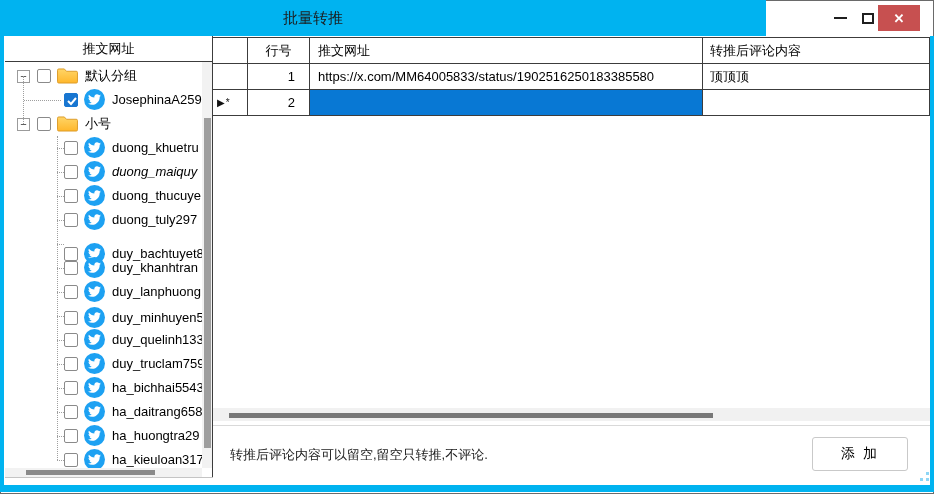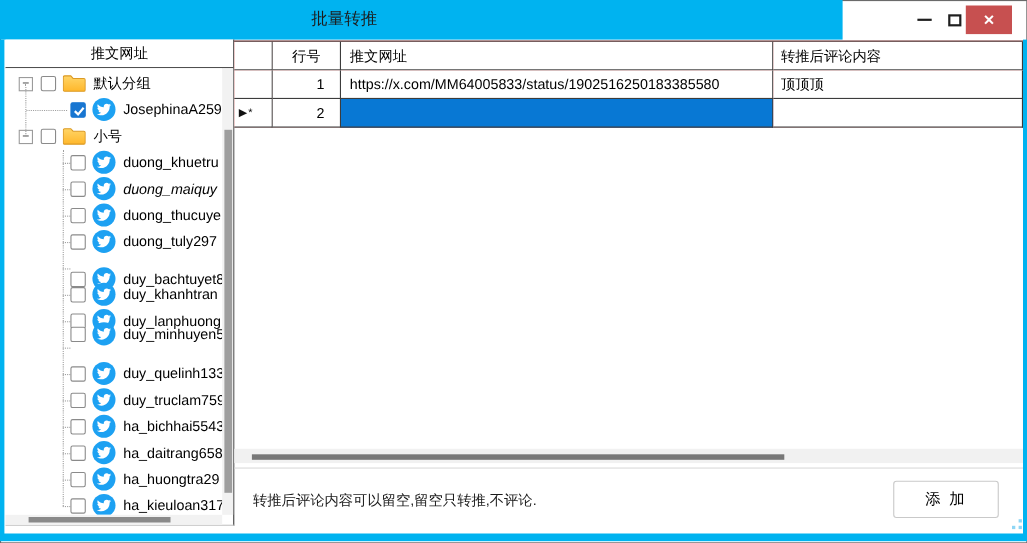--- a/index.html
+++ b/index.html
@@ -203,21 +203,21 @@
       </div>
       <div class="trow acct" style="top: 218px;">
         <span class="cb"></span>
         <span class="twicon">
           <svg viewBox="0 0 24 24">
             <path fill="#ffffff" d="M23.954 4.569c-.885.389-1.83.654-2.825.775 1.014-.611 1.794-1.574 2.163-2.723-.951.555-2.005.959-3.127 1.184-.896-.959-2.173-1.559-3.591-1.559-2.717 0-4.92 2.203-4.92 4.917 0 .39.045.765.127 1.124C7.691 8.094 4.066 6.13 1.64 3.161c-.427.722-.666 1.561-.666 2.475 0 1.71.87 3.213 2.188 4.096-.807-.026-1.566-.248-2.228-.616v.061c0 2.385 1.693 4.374 3.946 4.827-.413.111-.849.171-1.296.171-.314 0-.615-.03-.916-.086.631 1.953 2.445 3.377 4.604 3.417-1.68 1.319-3.809 2.105-6.102 2.105-.39 0-.779-.023-1.17-.067 2.189 1.394 4.768 2.209 7.557 2.209 9.054 0 13.999-7.496 13.999-13.986 0-.209 0-.42-.015-.63.961-.689 1.8-1.56 2.46-2.548z"></path>
           </svg>
         </span>
         <span class="tlabel">duy_lanphuong</span>
       </div>
-      <div class="trow acct" style="top: 230px; padding-left: 44px;">
+      <div class="trow acct" style="top: 244px; padding-left: 44px;">
         <span class="cb"></span>
         <span class="twicon">
           <svg viewBox="0 0 24 24">
             <path fill="#ffffff" d="M23.954 4.569c-.885.389-1.83.654-2.825.775 1.014-.611 1.794-1.574 2.163-2.723-.951.555-2.005.959-3.127 1.184-.896-.959-2.173-1.559-3.591-1.559-2.717 0-4.92 2.203-4.92 4.917 0 .39.045.765.127 1.124C7.691 8.094 4.066 6.13 1.64 3.161c-.427.722-.666 1.561-.666 2.475 0 1.71.87 3.213 2.188 4.096-.807-.026-1.566-.248-2.228-.616v.061c0 2.385 1.693 4.374 3.946 4.827-.413.111-.849.171-1.296.171-.314 0-.615-.03-.916-.086.631 1.953 2.445 3.377 4.604 3.417-1.68 1.319-3.809 2.105-6.102 2.105-.39 0-.779-.023-1.17-.067 2.189 1.394 4.768 2.209 7.557 2.209 9.054 0 13.999-7.496 13.999-13.986 0-.209 0-.42-.015-.63.961-.689 1.8-1.56 2.46-2.548z"></path>
           </svg>
         </span>
         <span class="tlabel">duy_minhuyen5</span>
       </div>
       <div class="trow acct" style="top: 266px; text-align: right;">
         <span class="cb"></span>

